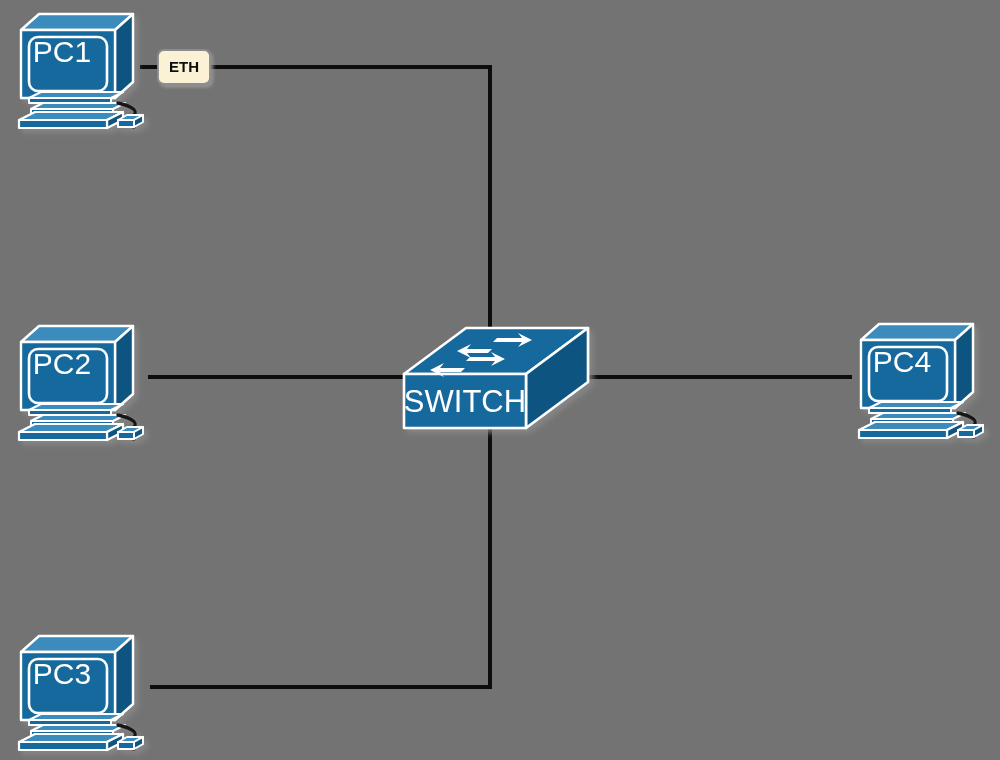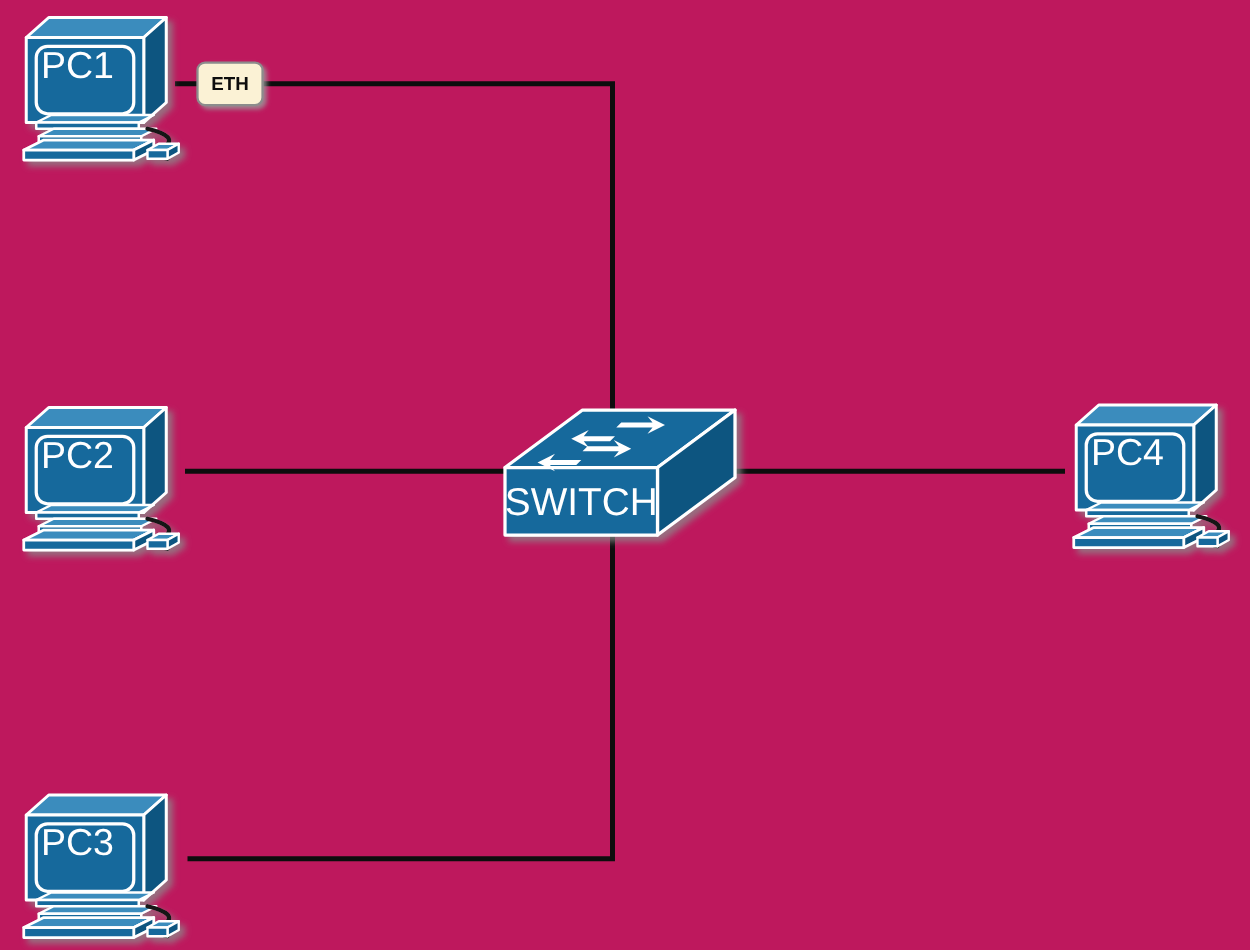--- a/index.html
+++ b/index.html
@@ -8,21 +8,21 @@
     padding: 0;
     background: #ffffff;
   }
   body {
     font-family: "Liberation Sans", sans-serif;
   }
   #canvas {
     position: relative;
     width: 1000px;
     height: 760px;
-    background: #be185d;
+    background: #737373;
     overflow: hidden;
   }
   #diagram-svg {
     position: absolute;
     left: 0;
     top: 0;
     width: 1000px;
     height: 760px;
   }
   .pc-label {

